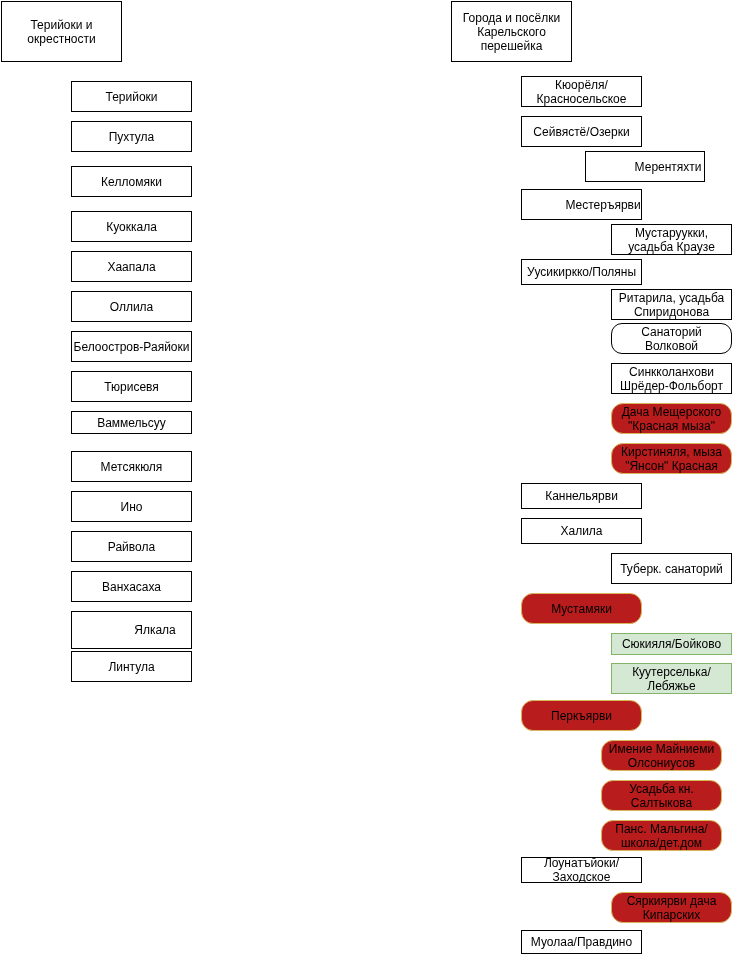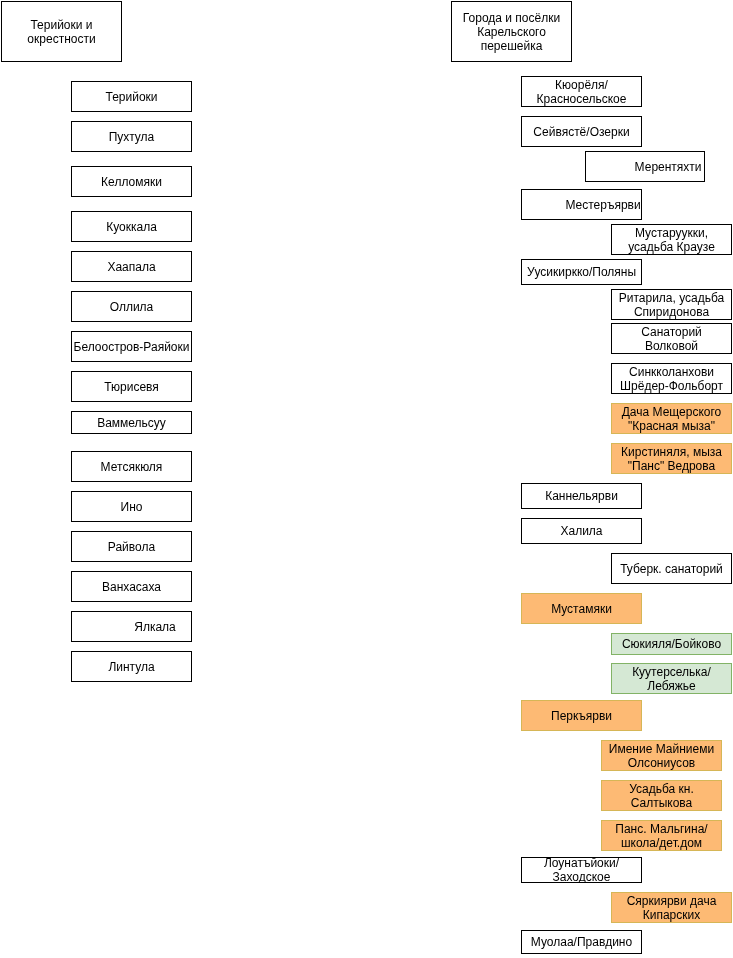--- a/index.html
+++ b/index.html
@@ -5,21 +5,21 @@
     html, body { margin: 0; padding: 0; background: #ffffff; }
     body { width: 733px; height: 958px; position: relative; overflow: hidden;
            font-family: "Liberation Sans", sans-serif; }
     .box {
       position: absolute; box-sizing: border-box;
       border: 1px solid #000000; background: #ffffff;
       display: flex; align-items: center; justify-content: center;
       text-align: center; font-size: 12px; line-height: 14px; color: #000000;
       overflow: hidden; padding: 0 1px;
     }
-    .box.yellow { background: #fdba74; border-color: #d6b656; }
+    .box.yellow { background: #b91c1c; border-color: #d6b656; border-radius: 12px; }
     .box.green { background: #d5e8d4; border-color: #82b366; }
     .box span { display: block; white-space: pre-line; }
   </style>
 </head>
 <body>
 
 <div class="box" style="left:1px;top:1px;width:121px;height:61px;">
     <span>Терийоки и
 окрестности</span>
   </div>
@@ -56,21 +56,21 @@
   </div>
 <div class="box" style="left:71px;top:491px;width:121px;height:31px;">
     <span>Ино</span>
   </div>
 <div class="box" style="left:71px;top:531px;width:121px;height:31px;">
     <span>Райвола</span>
   </div>
 <div class="box" style="left:71px;top:571px;width:121px;height:31px;">
     <span>Ванхасаха</span>
   </div>
-<div class="box" style="left:71px;top:611px;width:121px;height:31px;padding-left:48px;">
+<div class="box" style="left:71px;top:611px;width:121px;height:38px;padding-left:48px;">
     <span>Ялкала</span>
   </div>
 <div class="box" style="left:71px;top:651px;width:121px;height:31px;">
     <span>Линтула</span>
   </div>
 
 <div class="box" style="left:451px;top:1px;width:121px;height:61px;">
     <span>Города и посёлки
 Карельского
 перешейка</span>
@@ -93,35 +93,35 @@
     <span>Мустаруукки,
 усадьба Краузе</span>
   </div>
 <div class="box" style="left:521px;top:259px;width:121px;height:26px;">
     <span>Уусикиркко/Поляны</span>
   </div>
 <div class="box" style="left:611px;top:289px;width:121px;height:31px;">
     <span>Ритарила, усадьба
 Спиридонова</span>
   </div>
-<div class="box" style="left:611px;top:323px;width:121px;height:31px;">
+<div class="box" style="left:611px;top:323px;width:121px;height:31px;border-radius:11px;">
     <span>Санаторий
 Волковой</span>
   </div>
 <div class="box" style="left:611px;top:363px;width:121px;height:31px;">
     <span>Синкколанхови
 Шрёдер-Фольборт</span>
   </div>
 <div class="box yellow" style="left:611px;top:403px;width:121px;height:31px;">
     <span>Дача Мещерского
 "Красная мыза"</span>
   </div>
 <div class="box yellow" style="left:611px;top:443px;width:121px;height:31px;">
     <span>Кирстиняля, мыза
-"Панс" Ведрова</span>
+"Янсон" Красная</span>
   </div>
 <div class="box" style="left:521px;top:483px;width:121px;height:26px;">
     <span>Каннельярви</span>
   </div>
 <div class="box" style="left:521px;top:518px;width:121px;height:26px;">
     <span>Халила</span>
   </div>
 <div class="box" style="left:611px;top:553px;width:121px;height:31px;">
     <span>Туберк. санаторий</span>
   </div>

